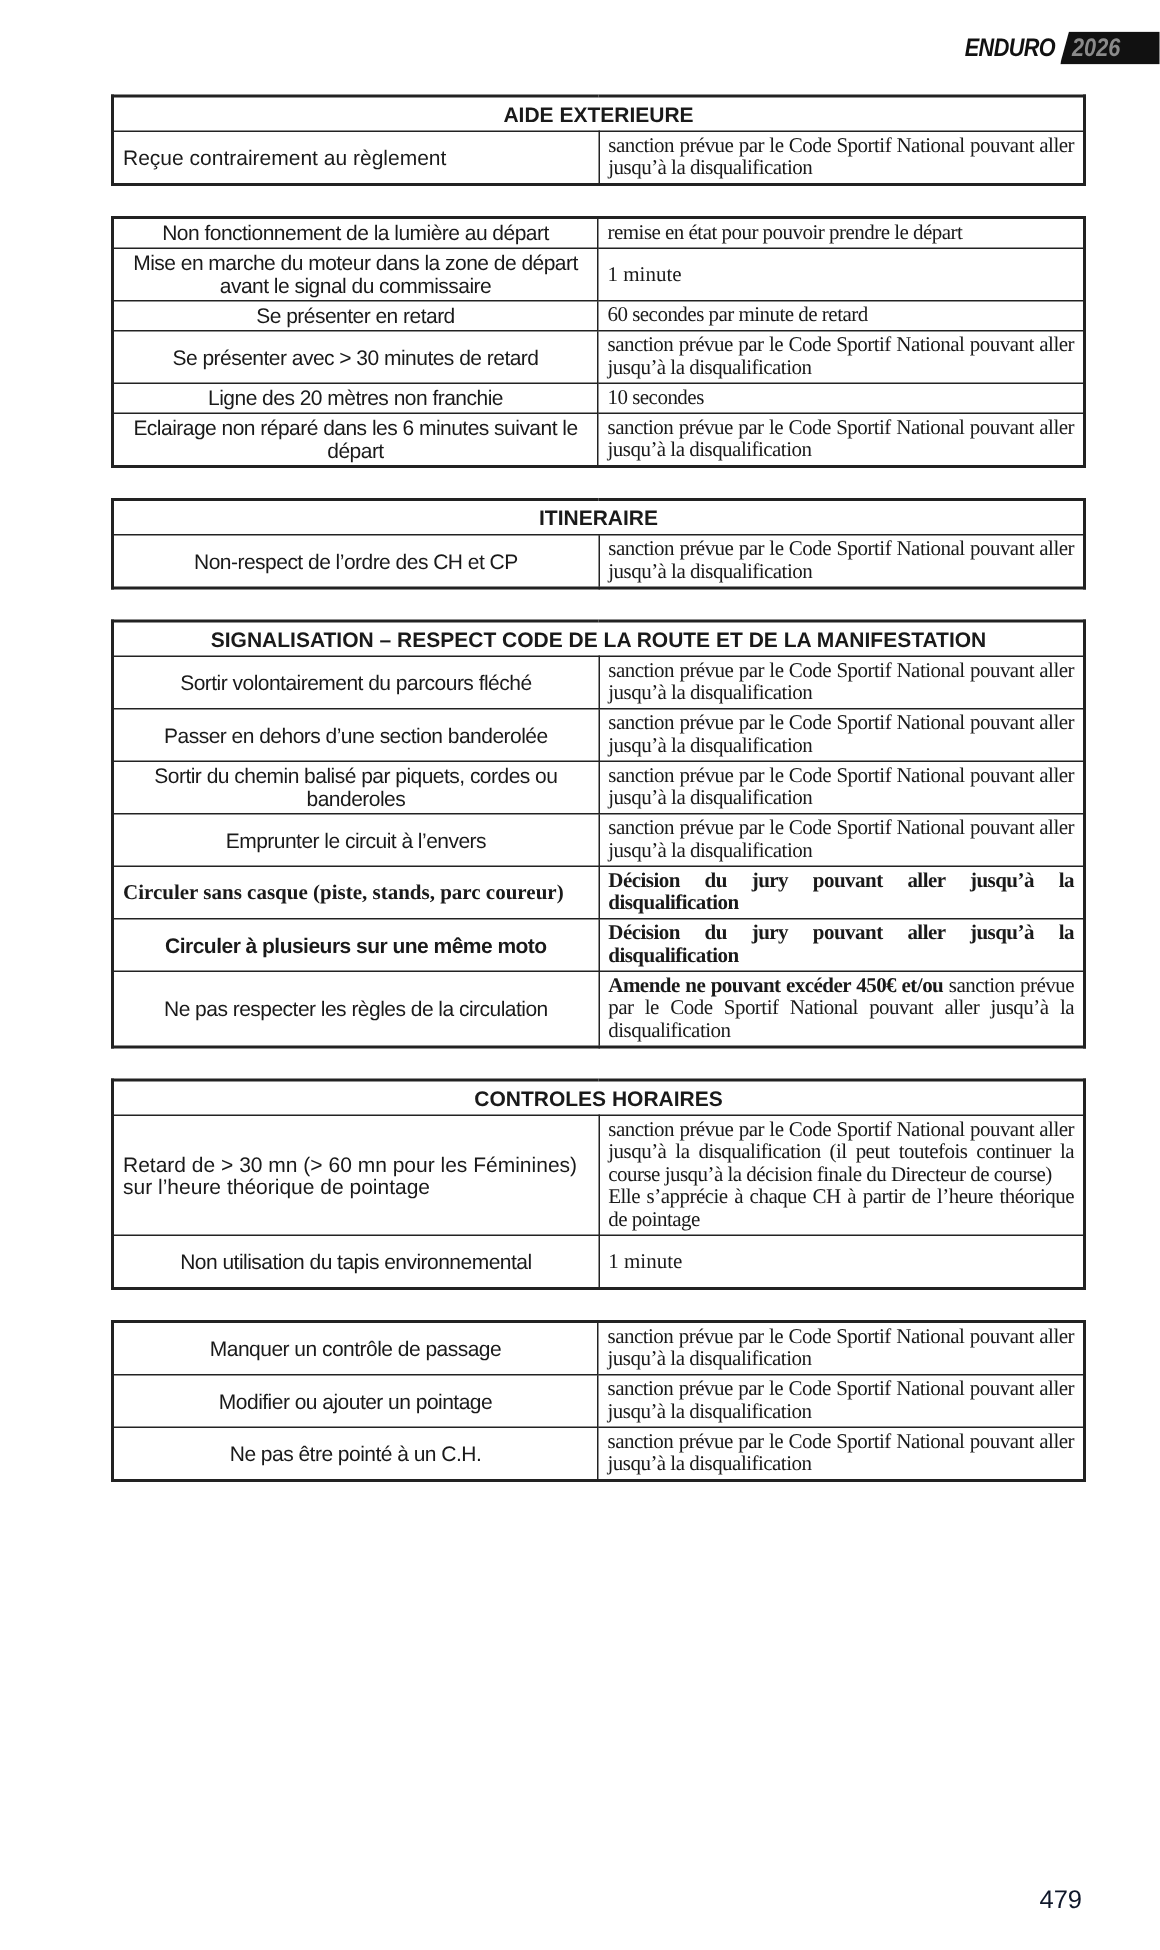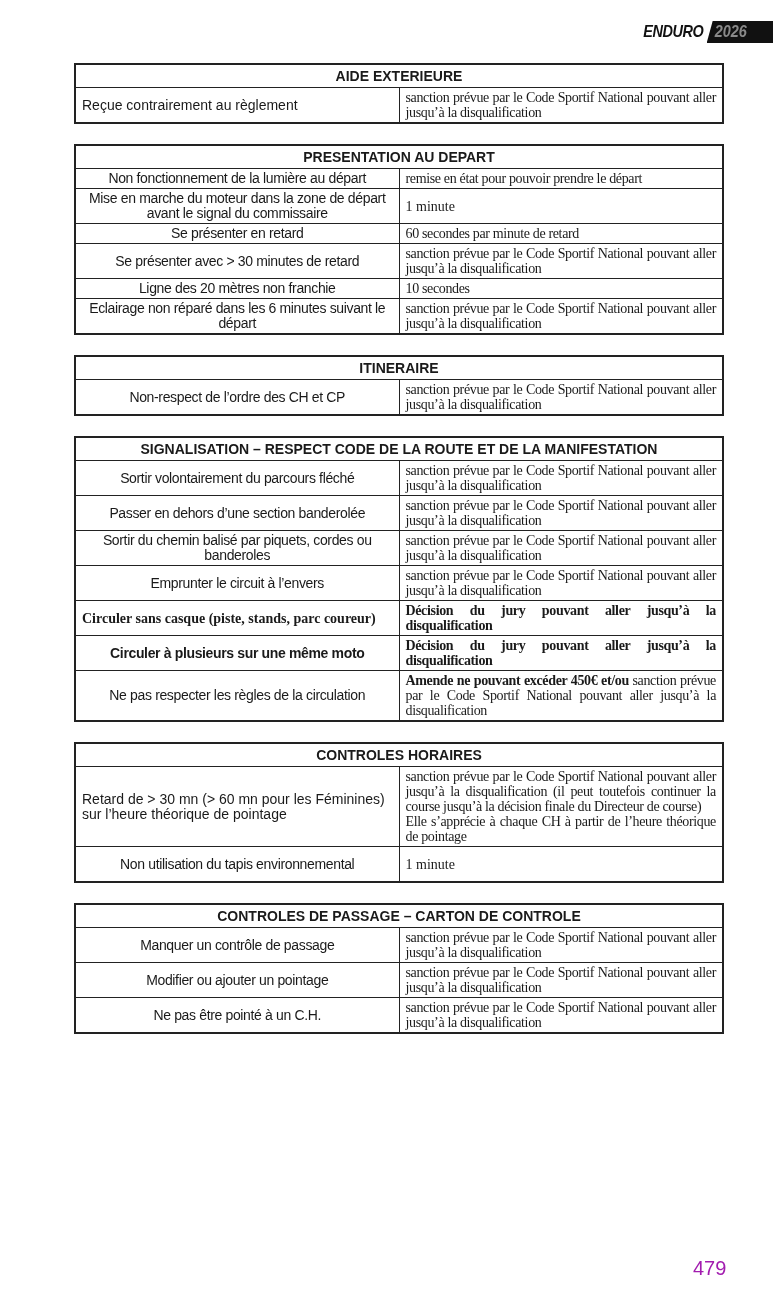--- a/index.html
+++ b/index.html
@@ -38,21 +38,21 @@
   table.rules td.infraction { width: 310px; margin-left: 44px; }
   table.rules td.penalty { text-align: justify; font-family: Liberation Serif, serif; }
   table.rules th {
     border: 1px solid #222; font-size: 14px; font-weight: bold; text-align: center;
     padding: 3px 4px; line-height: 16px;
   }
   .cond { letter-spacing: -0.35px; text-align: center; }
   .bold { font-weight: bold; }
   .single { height: 20px; }
   .page-number {
-    position: absolute; top: 1257px; left: 693px; font-size: 20px; color: #a21caf;
+    position: absolute; top: 1257px; left: 693px; font-size: 17px; color: #0f172a;
   }
 </style>
 </head>
 <body>
 
 <div class="brand">
   <span class="brand-name">ENDURO</span>
   <div class="brand-year">
     <span>2026</span>
   </div>
@@ -67,23 +67,20 @@
         </tr>
     <tr>
       <td class="infraction">Reçue contrairement au règlement</td>
       <td class="penalty cond">sanction prévue par le Code Sportif National pouvant aller jusqu’à la disqualification</td>
     </tr>
   </tbody>
     </table>
 
   <table class="rules">
     <tbody>
-        <tr>
-          <th colspan="2">PRESENTATION AU DEPART</th>
-        </tr>
     <tr class="single">
       <td class="infraction cond">Non fonctionnement de la lumière au départ</td>
       <td class="penalty cond">remise en état pour pouvoir prendre le départ</td>
     </tr>
     <tr>
       <td class="infraction cond">Mise en marche du moteur dans la zone de départ avant le signal du commissaire</td>
       <td class="penalty">1 minute</td>
     </tr>
     <tr class="single">
       <td class="infraction cond">Se présenter en retard</td>
@@ -163,23 +160,20 @@
     </tr>
     <tr>
       <td class="infraction cond" style="height:30px">Non utilisation du tapis environnemental</td>
       <td class="penalty">1 minute</td>
     </tr>
   </tbody>
     </table>
 
   <table class="rules">
     <tbody>
-        <tr>
-          <th colspan="2">CONTROLES DE PASSAGE – CARTON DE CONTROLE</th>
-        </tr>
     <tr>
       <td class="infraction cond">Manquer un contrôle de passage</td>
       <td class="penalty cond">sanction prévue par le Code Sportif National pouvant aller jusqu’à la disqualification</td>
     </tr>
     <tr>
       <td class="infraction cond">Modifier ou ajouter un pointage</td>
       <td class="penalty cond">sanction prévue par le Code Sportif National pouvant aller jusqu’à la disqualification</td>
     </tr>
     <tr>
       <td class="infraction cond">Ne pas être pointé à un C.H.</td>

